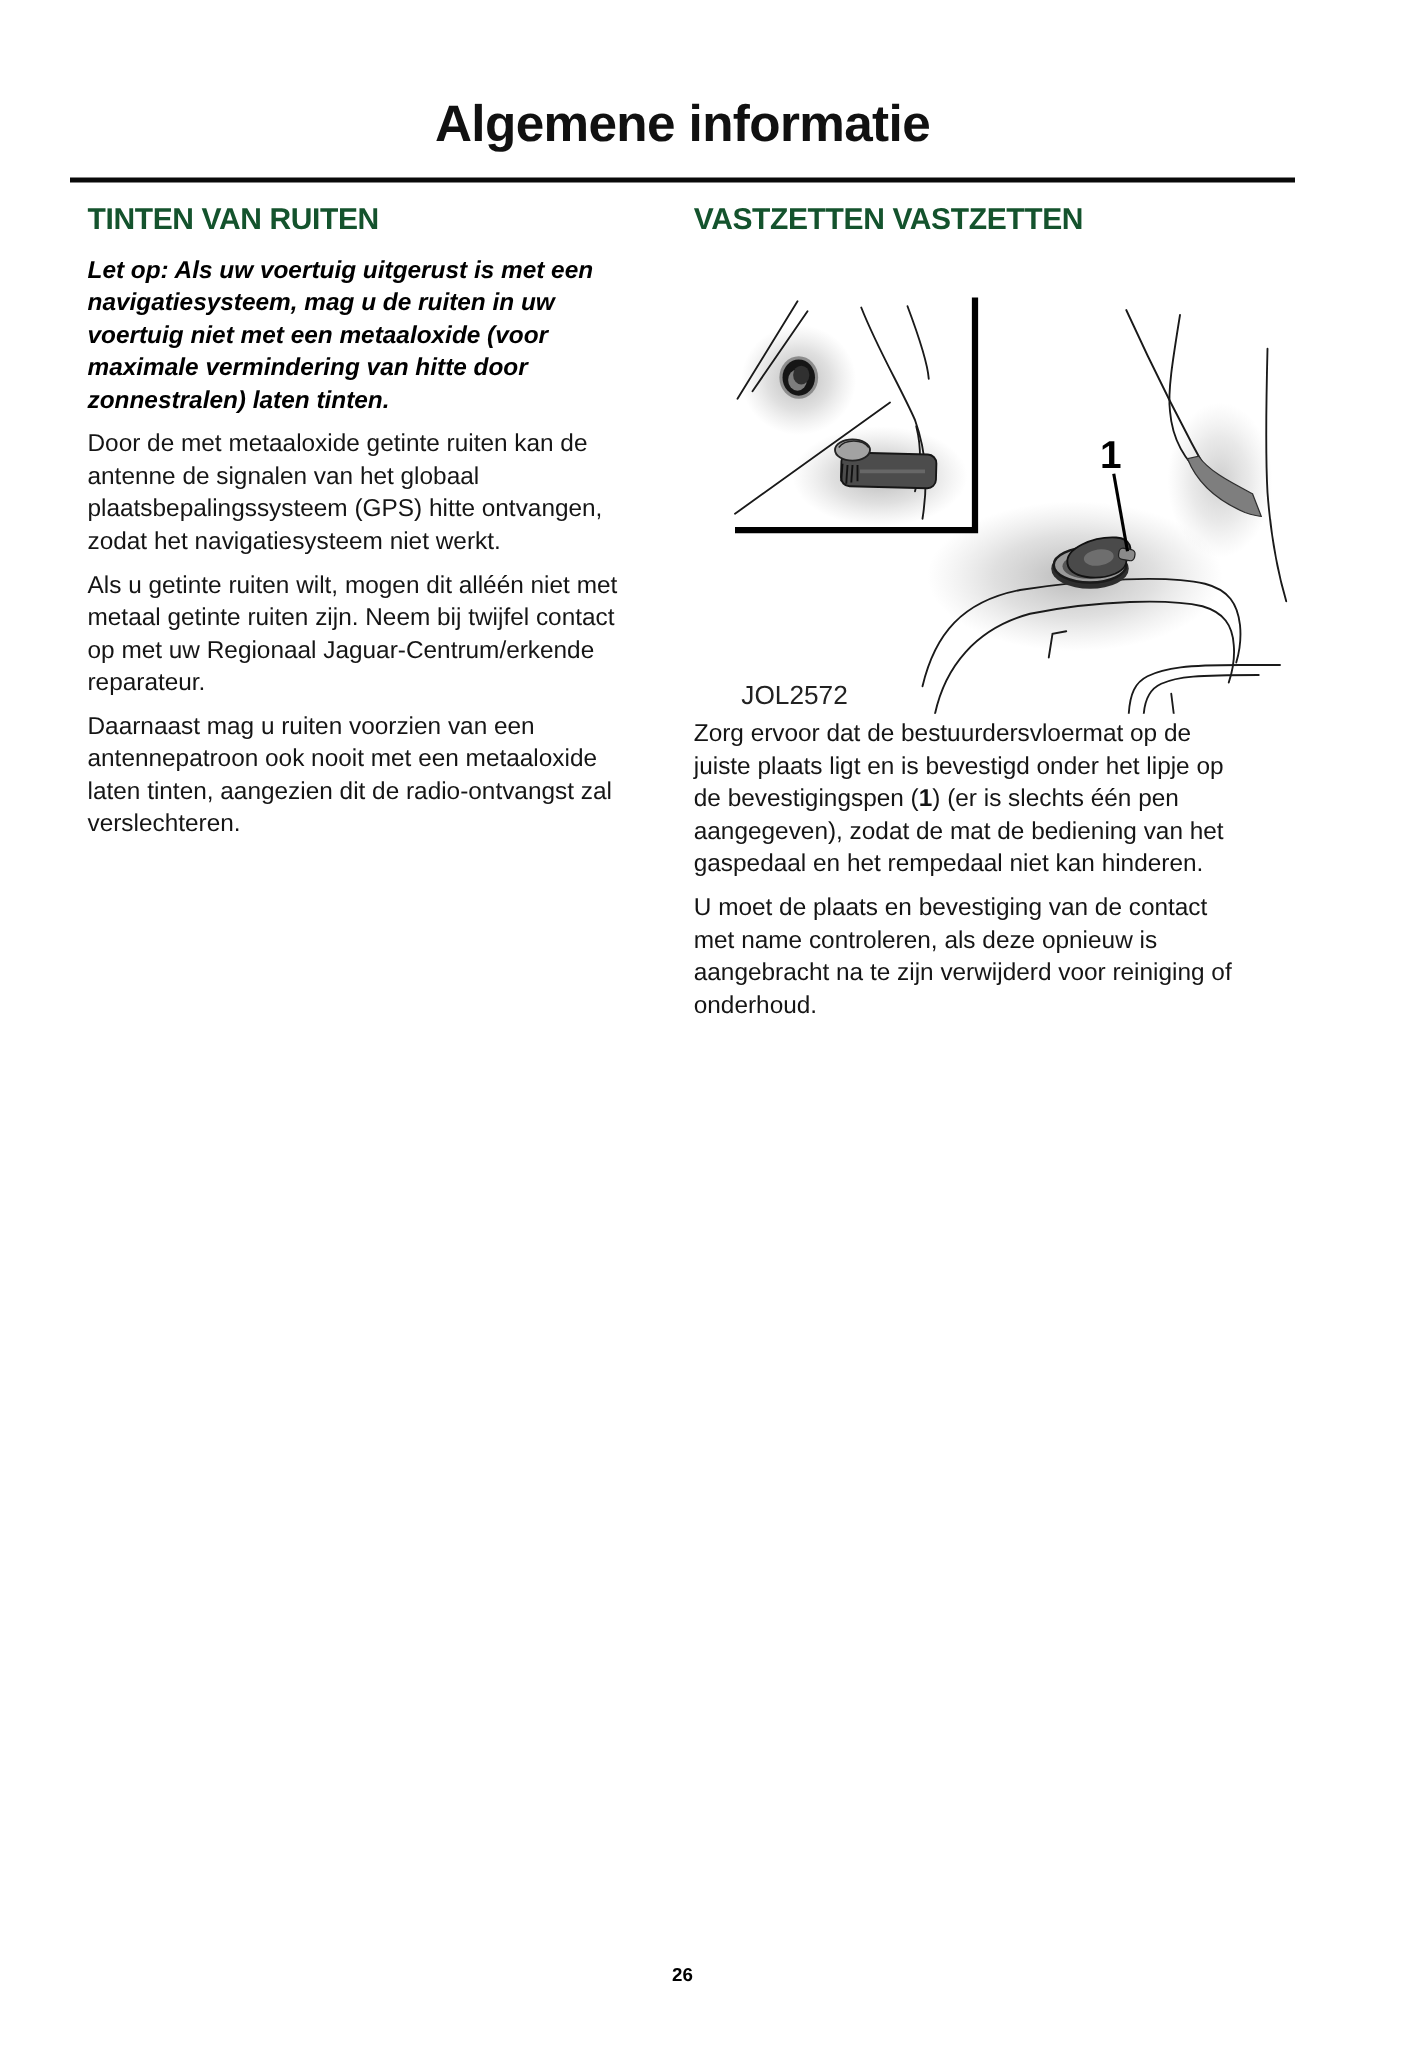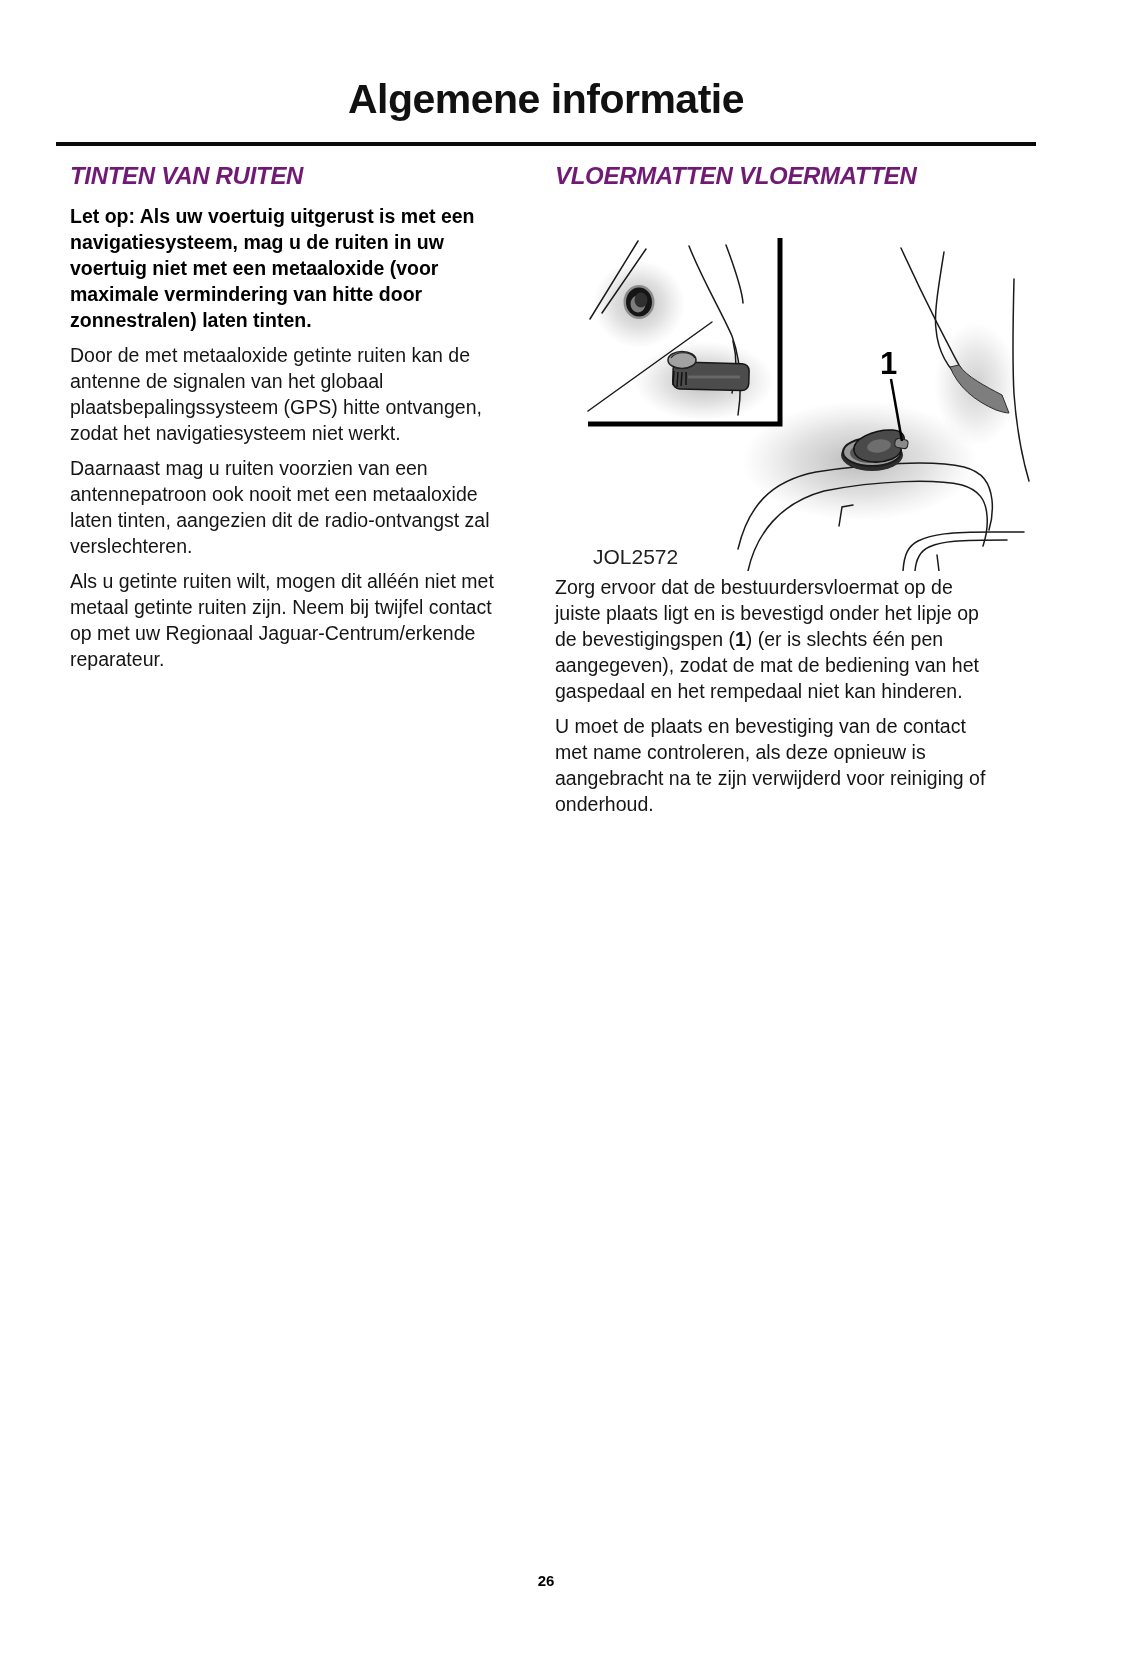--- a/index.html
+++ b/index.html
@@ -13,26 +13,26 @@
     position:absolute;left:56px;top:76px;width:980px;
     text-align:center;font-size:41px;font-weight:bold;letter-spacing:-0.5px;
   }
   .title-rule{
     position:absolute;left:56px;top:142px;width:980px;height:4px;background:#0a0a0a;
   }
   .col{position:absolute;top:162px;width:440px;}
   .col-left{left:70px;}
   .col-right{left:555px;}
   h2.section-heading{
-    font-size:24px;font-weight:bold;margin:0 0 13px 0;letter-spacing:-0.3px;color:#701a75;font-style:italic;
+    font-size:24px;font-weight:bold;margin:0 0 13px 0;letter-spacing:-0.3px;color:#14532d;
   }
   p.body-text{
     font-size:19.5px;line-height:26px;margin:0 0 9px 0;color:#151515;
   }
-  p.note{font-weight:bold;color:#000;}
+  p.note{font-weight:bold;color:#000;font-style:italic;}
   .figure{
     position:relative;height:352px;margin-top:29px;margin-bottom:3px;width:488px;
   }
   .figure svg{position:absolute;left:-3px;top:0;}
   .figure-caption{
     position:absolute;left:38px;top:326px;font-size:21px;color:#222;
   }
   .inline-bold{font-weight:bold;}
   .page-number{
     position:absolute;left:56px;top:1572px;width:980px;text-align:center;
@@ -42,26 +42,26 @@
 </head>
 <body>
 
 <div class="page-title">Algemene informatie</div>
 <div class="title-rule"></div>
 
 <div class="col col-left">
   <h2 class="section-heading">TINTEN VAN RUITEN</h2>
   <p class="body-text note">Let op: Als uw voertuig uitgerust is met een navigatiesysteem, mag u de ruiten in uw voertuig niet met een metaaloxide (voor maximale vermindering van hitte door zonnestralen) laten tinten.</p>
   <p class="body-text">Door de met metaaloxide getinte ruiten kan de antenne de signalen van het globaal plaatsbepalingssysteem (GPS) hitte ontvangen, zodat het navigatiesysteem niet werkt.</p>
+  <p class="body-text">Als u getinte ruiten wilt, mogen dit alléén niet met metaal getinte ruiten zijn. Neem bij twijfel contact op met uw Regionaal Jaguar-Centrum/erkende reparateur.</p>
   <p class="body-text">Daarnaast mag u ruiten voorzien van een antennepatroon ook nooit met een metaaloxide laten tinten, aangezien dit de radio-ontvangst zal verslechteren.</p>
-  <p class="body-text">Als u getinte ruiten wilt, mogen dit alléén niet met metaal getinte ruiten zijn. Neem bij twijfel contact op met uw Regionaal Jaguar-Centrum/erkende reparateur.</p>
 </div>
 
 <div class="col col-right">
-  <h2 class="section-heading">VLOERMATTEN VLOERMATTEN</h2>
+  <h2 class="section-heading">VASTZETTEN VASTZETTEN</h2>
 
   <div class="figure">
     <svg width="488" height="352" viewBox="0 0 488 352">
       <defs>
         <radialGradient id="softGray" cx="50%" cy="50%" r="50%">
           <stop offset="0%" stop-color="#b5b5b5" stop-opacity="0.95"></stop>
           <stop offset="55%" stop-color="#c6c6c6" stop-opacity="0.55"></stop>
           <stop offset="100%" stop-color="#d2d2d2" stop-opacity="0"></stop>
         </radialGradient>
       </defs>

